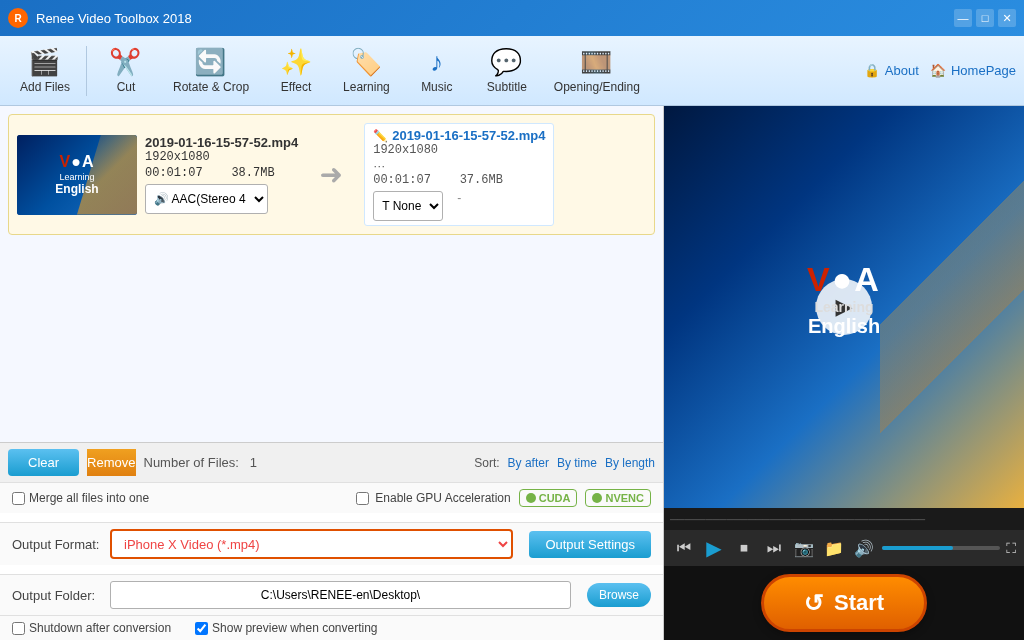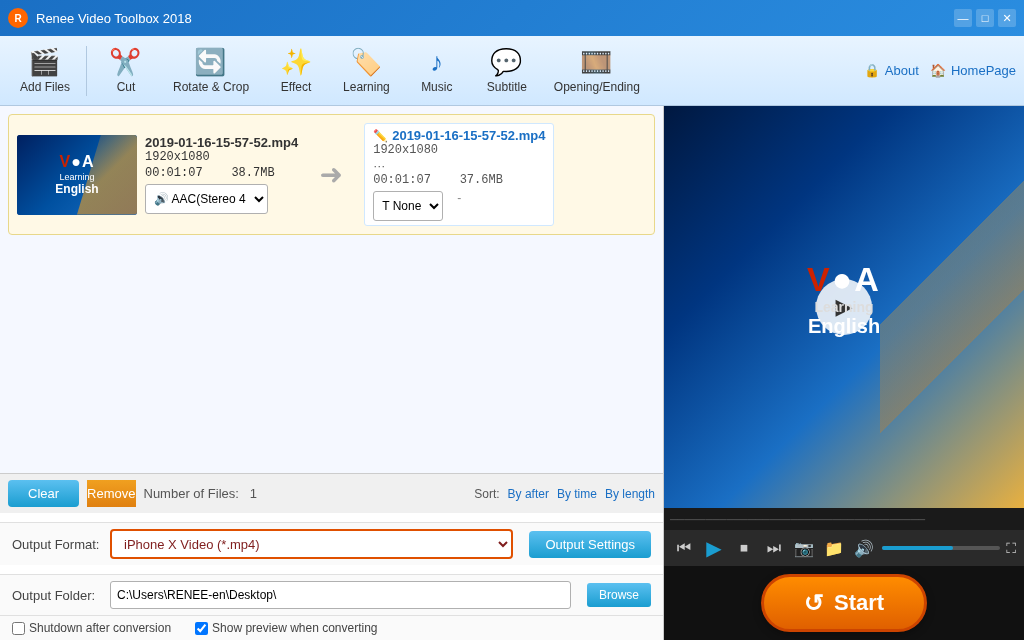--- a/index.html
+++ b/index.html
@@ -195,30 +195,31 @@
     .output-label { font-size: 13px; color: #444; min-width: 90px; }
     .output-format-select {
       flex: 1;
       height: 30px;
       border: 2px solid #e05000;
       border-radius: 4px;
       padding: 0 8px;
       font-size: 13px;
       background: white;
       cursor: pointer;
-      color: #7f1d1d;
+      color: #ef4444;
     }
     .output-folder-input {
       flex: 1;
       height: 28px;
       border: 1px solid #b0b0b0;
       border-radius: 3px;
       padding: 0 6px;
       font-size: 12px;
       background: white;
+      text-align: center;
     }
     .btn-browse {
       background: linear-gradient(180deg, #5bc0f0, #1a9dd0);
       color: white; border: none;
       padding: 5px 12px;
       border-radius: 3px;
       cursor: pointer;
       font-size: 12px;
       white-space: nowrap;
     }
@@ -486,35 +487,55 @@
         <span>1</span>
       </span>
       <div class="sort-area">
         <span>Sort:</span>
         <span class="sort-link">By after</span>
         <span class="sort-link">By time</span>
         <span class="sort-link">By length</span>
       </div>
     </div>
 
+    <div class="options-row">
+      <label class="checkbox-label">
+        <input type="checkbox" style="">
+        <span>Merge all files into one</span>
+      </label>
+      <div style="margin-left:auto;display:flex;align-items:center;gap:8px;">
+        <label class="checkbox-label enable-gpu-row">
+          <input type="checkbox" style="">
+          <span>Enable GPU Acceleration</span>
+        </label>
+        <div class="gpu-badge cuda">
+          <div class="gpu-dot-cuda"></div>
+          <span>CUDA</span>
+        </div>
+        <div class="gpu-badge nvenc">
+          <div class="gpu-dot-nvenc"></div>
+          <span>NVENC</span>
+        </div>
+      </div>
+    </div>
 
     <div class="output-row">
       <span class="output-label">Output Format:</span>
       <select class="output-format-select">
         <option>iPhone X Video (*.mp4)</option>
       </select>
       <div style="margin-left:8px;">
         <button class="btn-output-settings">Output Settings</button>
       </div>
     </div>
 
     <div class="output-row">
       <span class="output-label">Output Folder:</span>
       <input class="output-folder-input" type="text" value="C:\Users\RENEE-en\Desktop\" style="">
-      <button class="btn-browse" style="margin-left:8px;">Browse</button>
+      <button class="btn-browse" style="margin-left:8px;border-radius:12px;">Browse</button>
     </div>
 
     <div class="shutdown-row">
       <label class="checkbox-label">
         <input type="checkbox" style="">
         <span>Shutdown after conversion</span>
       </label>
       <label class="checkbox-label">
         <input type="checkbox" checked="" style="">
         <span>Show preview when converting</span>

